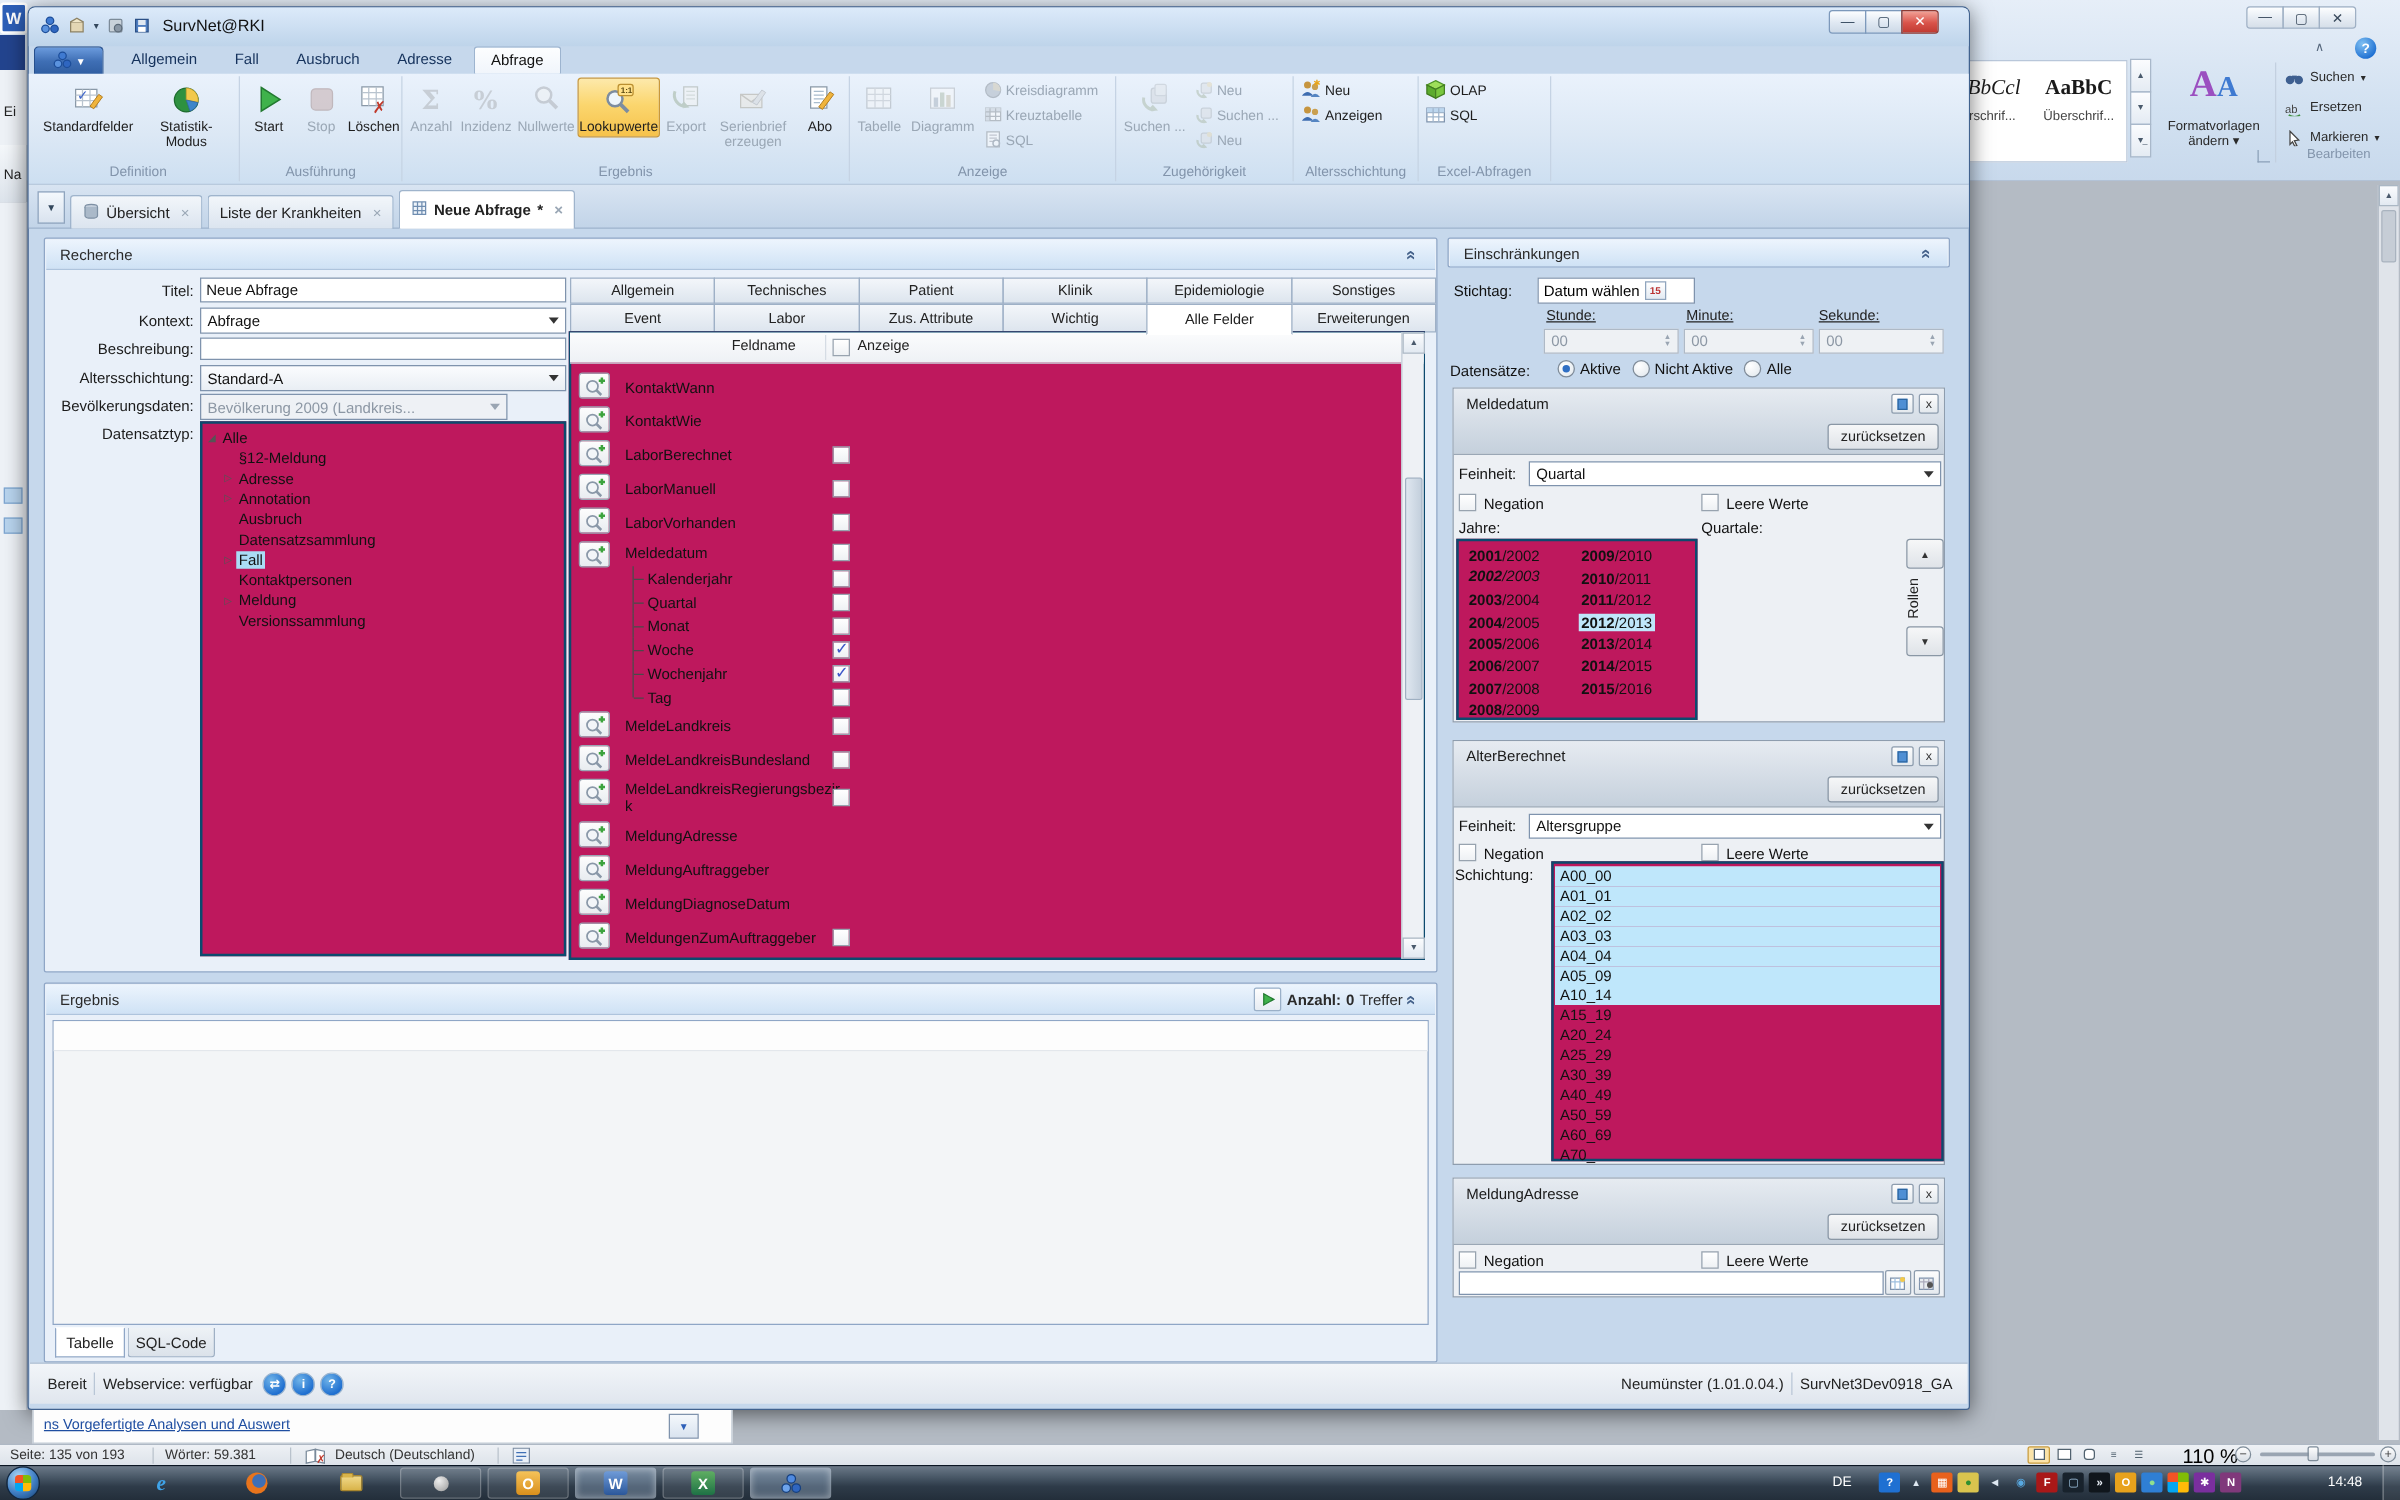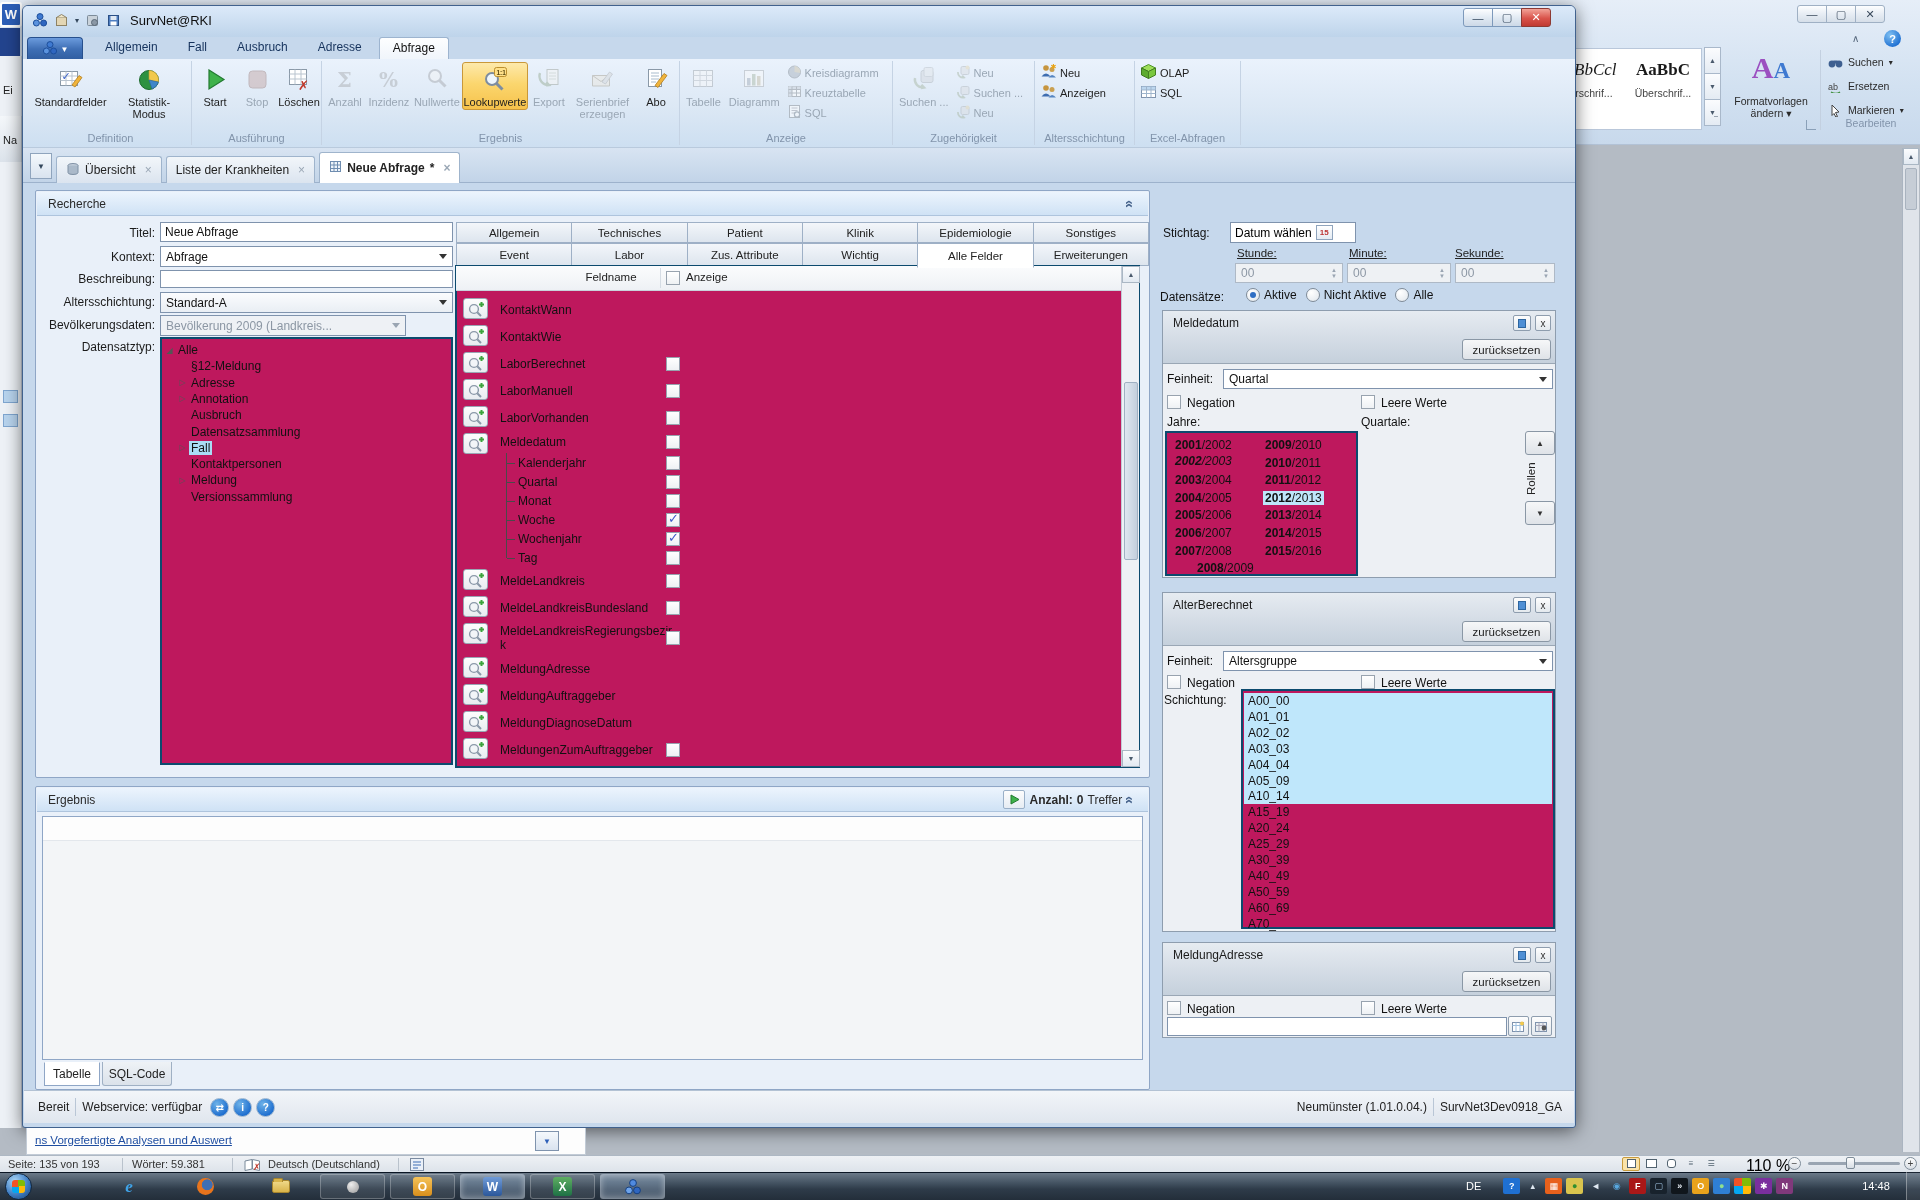--- a/index.html
+++ b/index.html
@@ -903,20 +903,26 @@
     <span>Webservice: verfügbar</span>
     <span style="width:8px"></span>
     <span class="sicon">⇄</span>
     <span class="sicon">i</span>
     <span class="sicon">?</span>
     <span style="margin-left:auto">Neumünster (1.01.0.04.)</span>
     <span class="statussep"></span>
     <span style="margin-right:12px">SurvNet3Dev0918_GA</span>
   </div>
 
+  <div class="abs panel" style="left:1158px;top:190px;width:402px;height:24px;border-radius:2px">
+    <div class="phead" style="height:22px">
+      <span>Einschränkungen</span>
+      <span class="chev" style="margin-left:auto;margin-right:12px">«</span>
+    </div>
+  </div>
   <div class="abs" style="left:1163px;top:226px;font-size:12px;color:#111">Stichtag:</div>
   <div class="abs" style="left:1230px;top:222px;width:126px;height:21px;border:1px solid #7f93ad;background:#fff;display:flex;align-items:center;font-size:12px;padding-left:4px">
     <span>Datum wählen</span>
     <span style="margin-left:4px;width:17px;height:15px;border:1px solid #8fa4bd;background:linear-gradient(#fff,#e4ebf3);font-size:8px;color:#b33;display:inline-flex;align-items:center;justify-content:center;font-weight:bold">15</span>
   </div>
   <div class="abs underl" style="left:1237px;top:247px">Stunde:</div>
   <div class="abs underl" style="left:1349px;top:247px">Minute:</div>
   <div class="abs underl" style="left:1455px;top:247px">Sekunde:</div>
   <div class="spinbox" style="left:1235px;top:263px;width:108px;height:20px">
       <span>00</span>
@@ -975,21 +981,21 @@
     <div class="cblab" style="left:4px;top:104px">Jahre:</div>
     <div class="cblab" style="left:198px;top:104px">Quartale:</div>
     <div class="listbox" style="left:2px;top:120px;width:193px;height:145px" id="jahre-items">
         <div class="yitem" style="left: 6px; top: 5px;"><b>2001</b>/2002</div>
         <div class="yitem" style="left: 6px; top: 21px; font-style: italic;"><b>2002</b>/2003</div>
         <div class="yitem" style="left: 6px; top: 40.2px;"><b>2003</b>/2004</div>
         <div class="yitem" style="left: 6px; top: 57.8px;"><b>2004</b>/2005</div>
         <div class="yitem" style="left: 6px; top: 75.4px;"><b>2005</b>/2006</div>
         <div class="yitem" style="left: 6px; top: 93px;"><b>2006</b>/2007</div>
         <div class="yitem" style="left: 6px; top: 110.6px;"><b>2007</b>/2008</div>
-        <div class="yitem" style="left: 6px; top: 128.2px; margin-left: 22px;"><b>2008</b>/2009</div>
+        <div class="yitem" style="left: 6px; top: 128.2px;"><b>2008</b>/2009</div>
         <div class="yitem" style="left: 96px; top: 5px;"><b>2009</b>/2010</div>
         <div class="yitem" style="left: 96px; top: 22.6px;"><b>2010</b>/2011</div>
         <div class="yitem" style="left: 96px; top: 40.2px;"><b>2011</b>/2012</div>
         <div class="yitem sel" style="left: 96px; top: 57.8px;"><b>2012</b>/2013</div>
         <div class="yitem" style="left: 96px; top: 75.4px;"><b>2013</b>/2014</div>
         <div class="yitem" style="left: 96px; top: 93px;"><b>2014</b>/2015</div>
         <div class="yitem" style="left: 96px; top: 110.6px;"><b>2015</b>/2016</div>
       </div>
     <div class="rollb" style="left:362px;top:120px">▲</div>
     <div class="vtext" style="left:362px;top:148px;width:30px;height:40px">Rollen</div>

